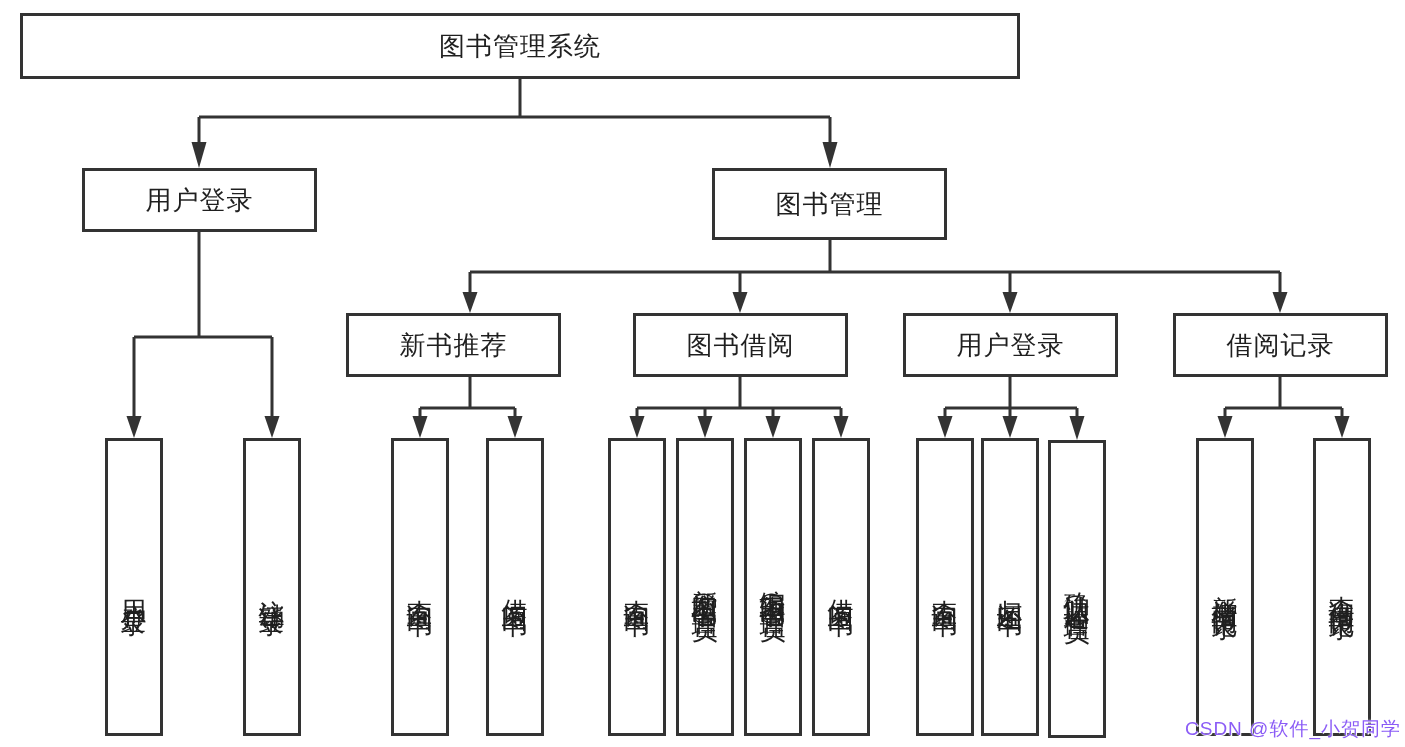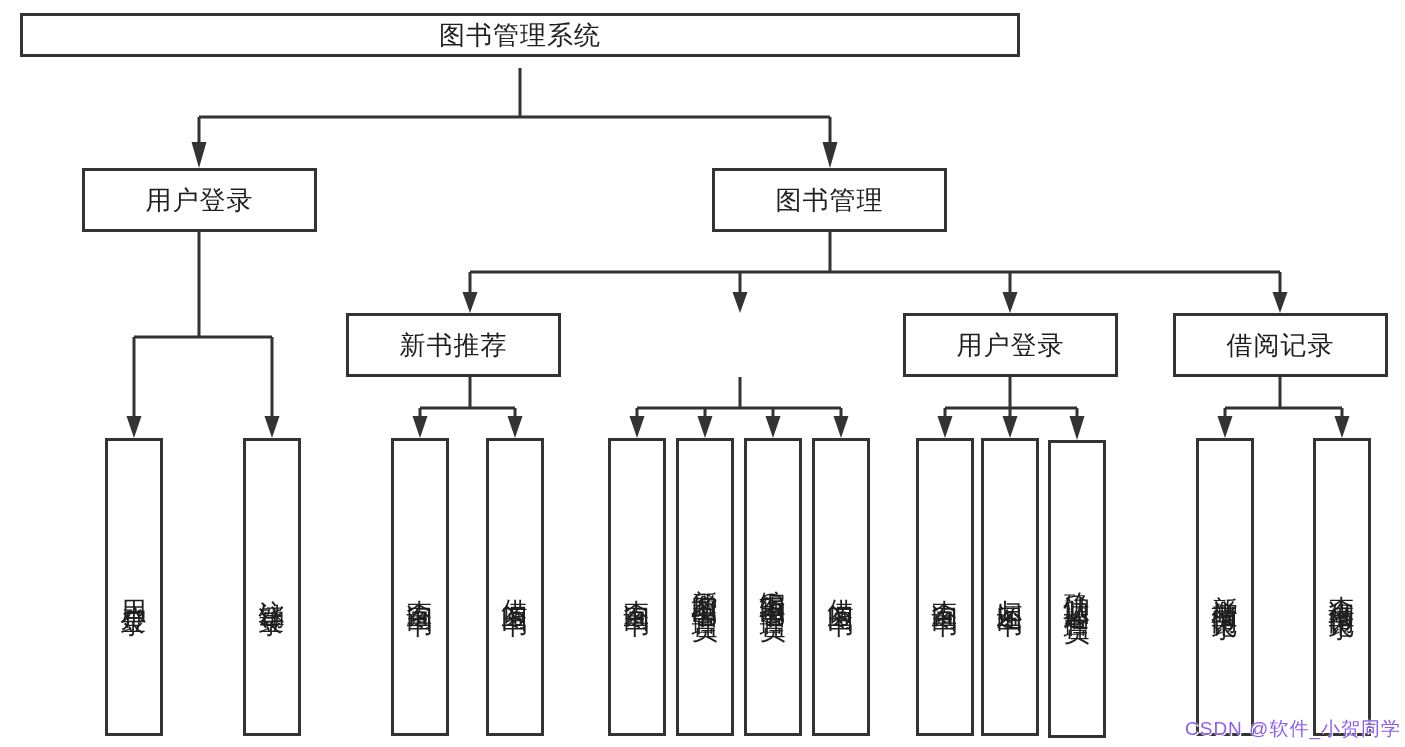--- a/index.html
+++ b/index.html
@@ -24,24 +24,24 @@
     z-index:2;
   }
   .vnode{
     writing-mode:vertical-rl;
     text-orientation:mixed;
     letter-spacing:4px;
     white-space:normal;
     line-height:1;
   }
   
-  .n-root{left:20px;top:13px;width:1000px;height:44px;}
+  .n-root{left:20px;top:13px;width:1000px;height:66px;}
   
   .n-login{left:82px;top:168px;width:235px;height:64px;}
-  .n-mgmt{left:712px;top:168px;width:235px;height:64px;}
+  .n-mgmt{left:712px;top:168px;width:235px;height:72px;}
   
   .lvl3{top:313px;width:215px;height:64px;}
   .n-recommend{left:346px;}
   .n-borrow{left:633px;}
   .n-current{left:903px;}
   .n-records{left:1173px;}
   
   .leaf{top:438px;width:58px;height:298px;}
   .l-userlogin{left:105px;}
   .l-logout{left:243px;}
@@ -116,20 +116,21 @@
       <polygon points="1334.5,416 1349.5,416 1342,438"></polygon>
     </g>
   </svg>
 
   <div class="node n-root">图书管理系统</div>
 
   <div class="node n-login">用户登录</div>
   <div class="node n-mgmt">图书管理</div>
 
   <div class="node lvl3 n-recommend">新书推荐</div>
+  <div class="node lvl3 n-borrow">图书借阅</div>
   <div class="node lvl3 n-current">用户登录</div>
   <div class="node lvl3 n-records">借阅记录</div>
 
   <div class="node vnode leaf l-userlogin">用户登录</div>
   <div class="node vnode leaf l-logout">注销登录</div>
 
   <div class="node vnode leaf l-rec-query">查询图书</div>
   <div class="node vnode leaf l-rec-borrow">借阅图书</div>
 
   <div class="node vnode leaf l-bor-query">查询图书</div>

